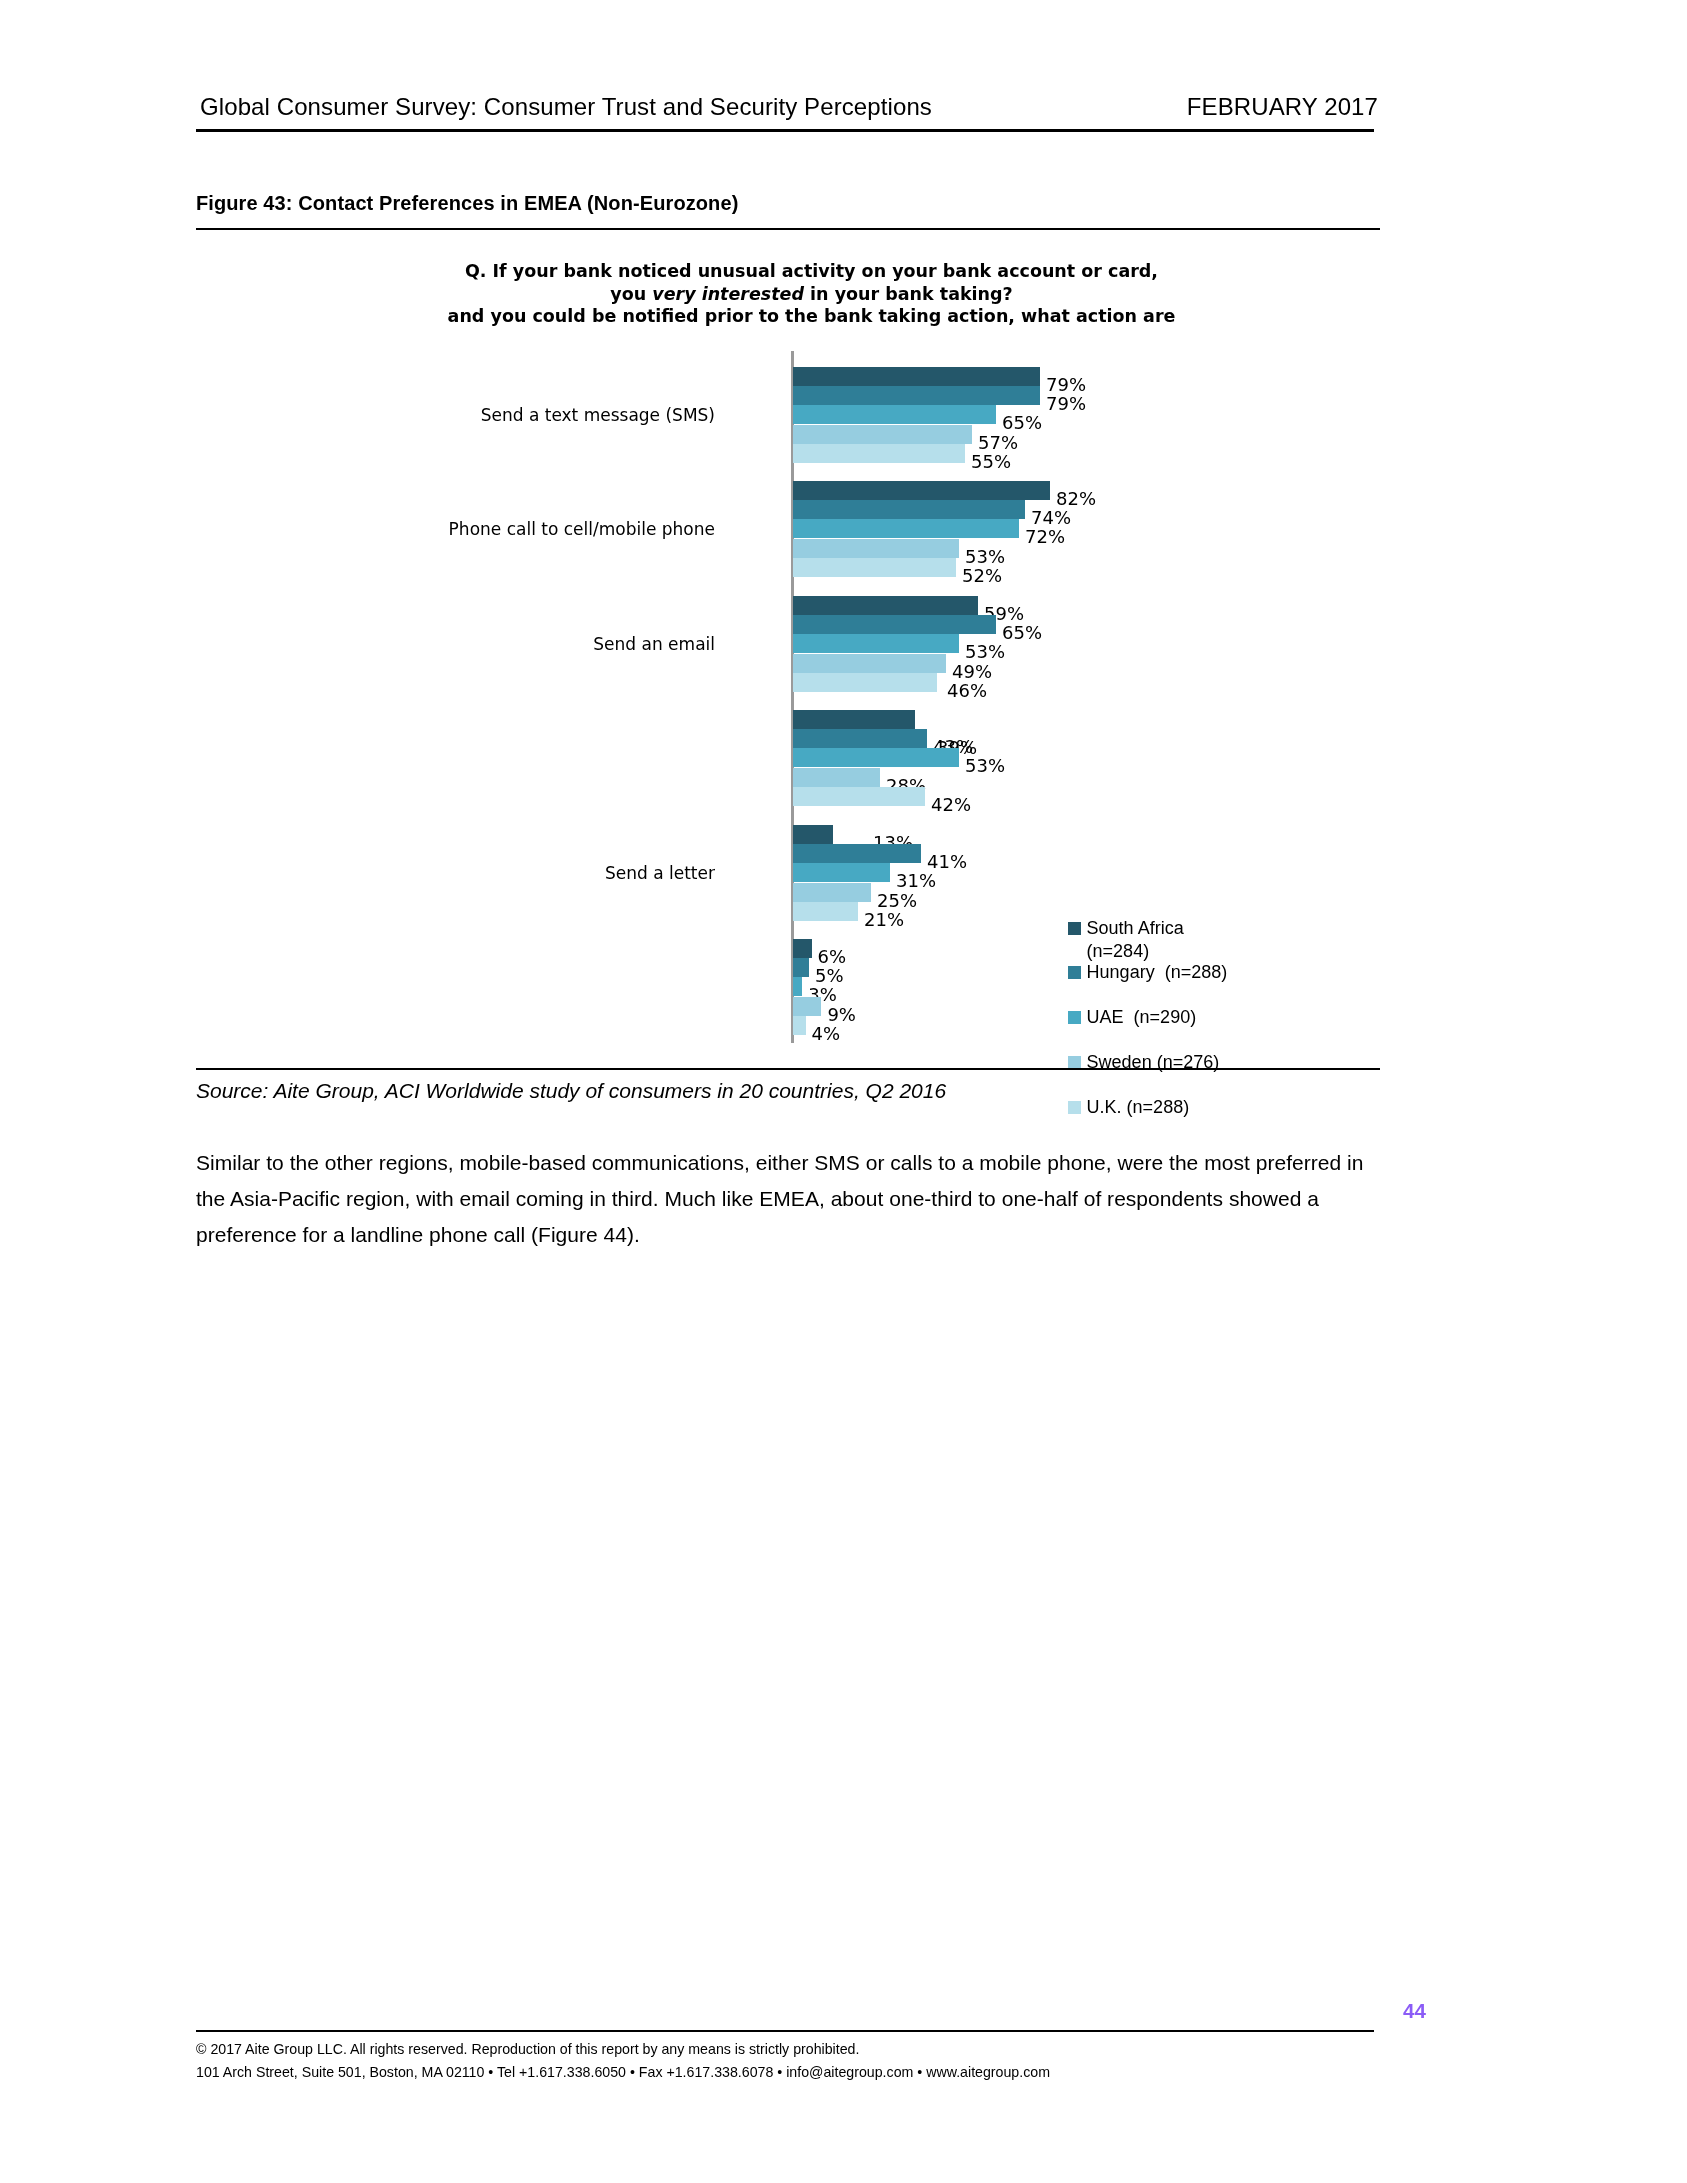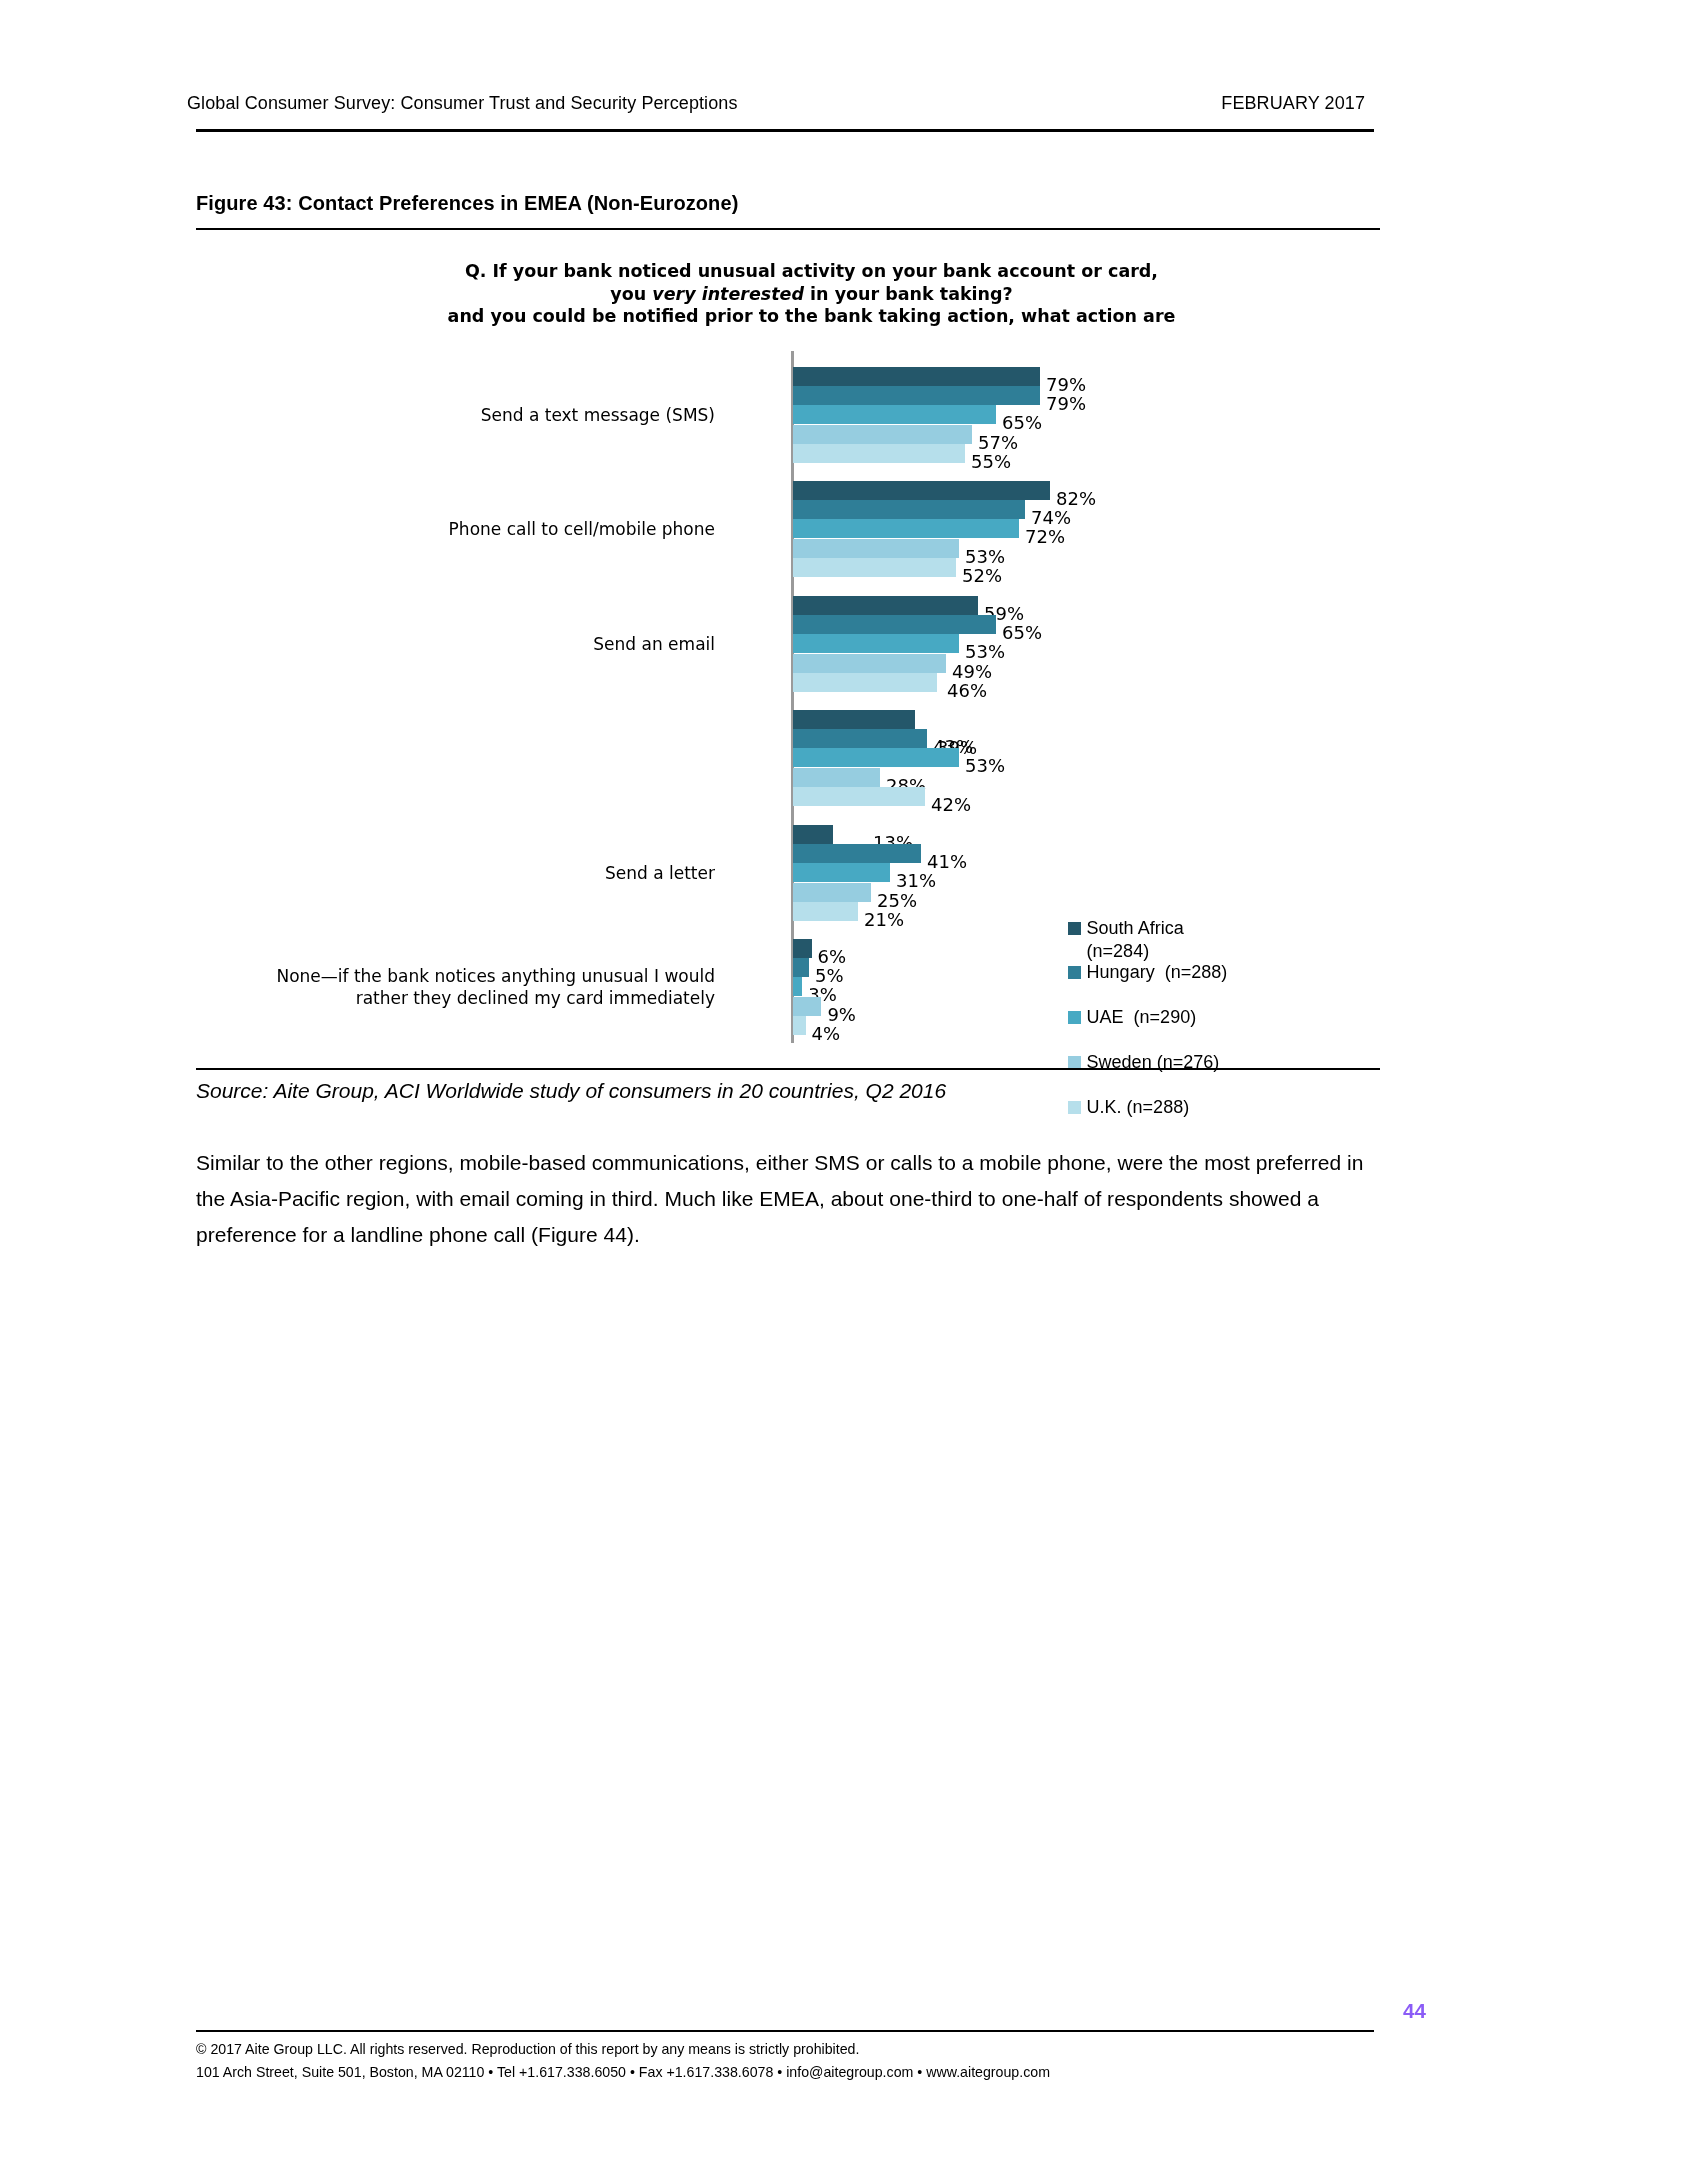--- a/index.html
+++ b/index.html
@@ -18,27 +18,27 @@
   .page {
     position: absolute;
     left: 0; top: 0;
     width: 1687px;
     height: 2183px;
   }
 
   
   .header {
     position: absolute;
-    left: 187px;
+    left: 200px;
     top: 93px;
     width: 1178px;
     display: flex;
     justify-content: space-between;
     align-items: flex-start;
-    font-size: 18px;
+    font-size: 24px;
     letter-spacing: 0.1px;
   }
   .header-rule {
     position: absolute;
     left: 196px;
     top: 129px;
     width: 1178px;
     height: 2.6px;
     background: #000000;
   }
@@ -349,21 +349,20 @@
             <div class="bar-row" style="top: 58px; width: 184px;">
               <div class="bar" style="width: 78px; background: rgb(150, 205, 224);"></div>
               <div class="bar-val" style="left: 78px;">25%</div>
             </div>
             <div class="bar-row" style="top: 77px; width: 171px;">
               <div class="bar" style="width: 65px; background: rgb(182, 223, 235);"></div>
               <div class="bar-val" style="left: 65px;">21%</div>
             </div>
           </div>
           <div class="group" style="top: 588px; height: 96px;">
-            <div class="cat-label" style="top: 26px;">None—if the bank notices anything unusual I would rather they declined my card immediately</div>
             <div class="bar-row" style="top: 0px; width: 124px;">
               <div class="bar" style="width: 18.5px; background: rgb(36, 87, 106);"></div>
               <div class="bar-val" style="left: 18.5px;">6%</div>
             </div>
             <div class="bar-row" style="top: 19px; width: 122px;">
               <div class="bar" style="width: 16px; background: rgb(47, 126, 151);"></div>
               <div class="bar-val" style="left: 16px;">5%</div>
             </div>
             <div class="bar-row" style="top: 38px; width: 115px;">
               <div class="bar" style="width: 9.3px; background: rgb(71, 169, 195);"></div>

